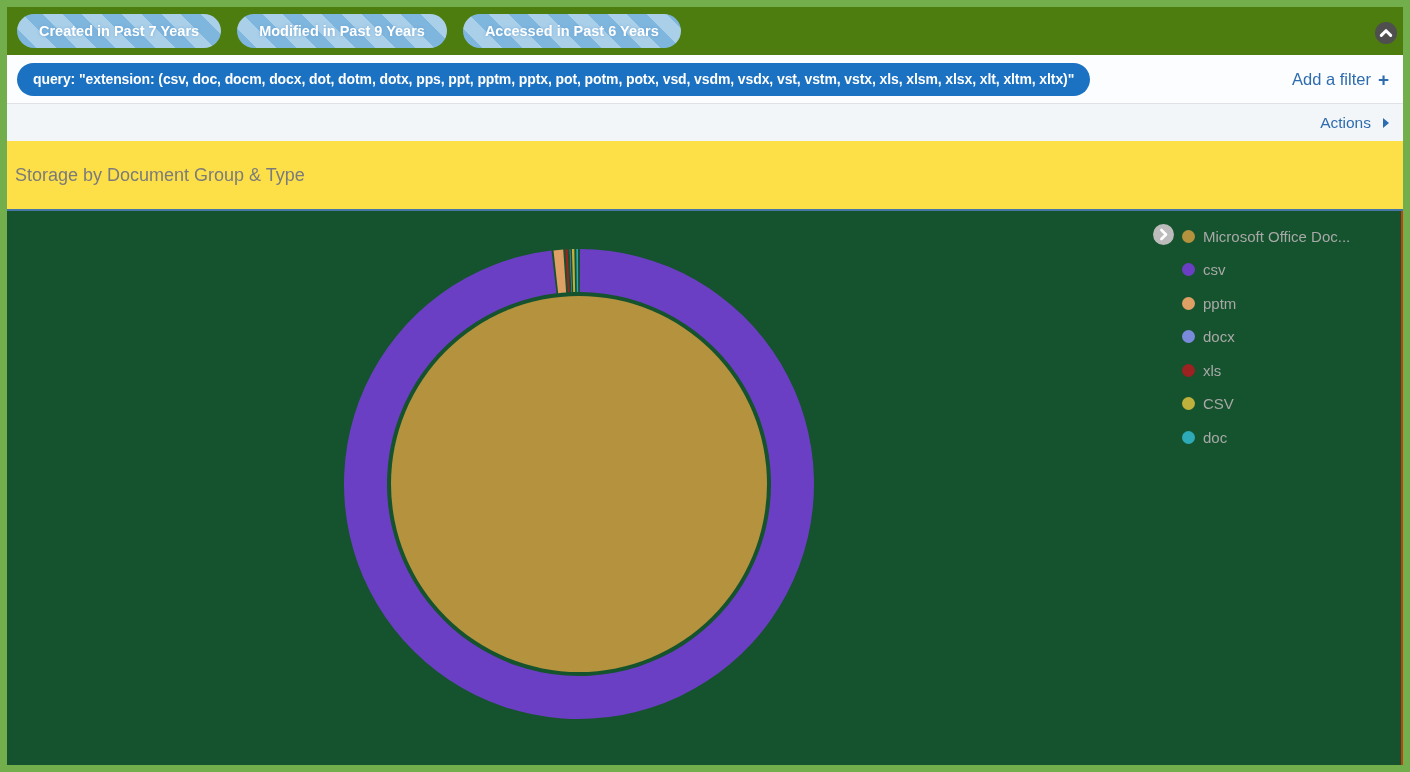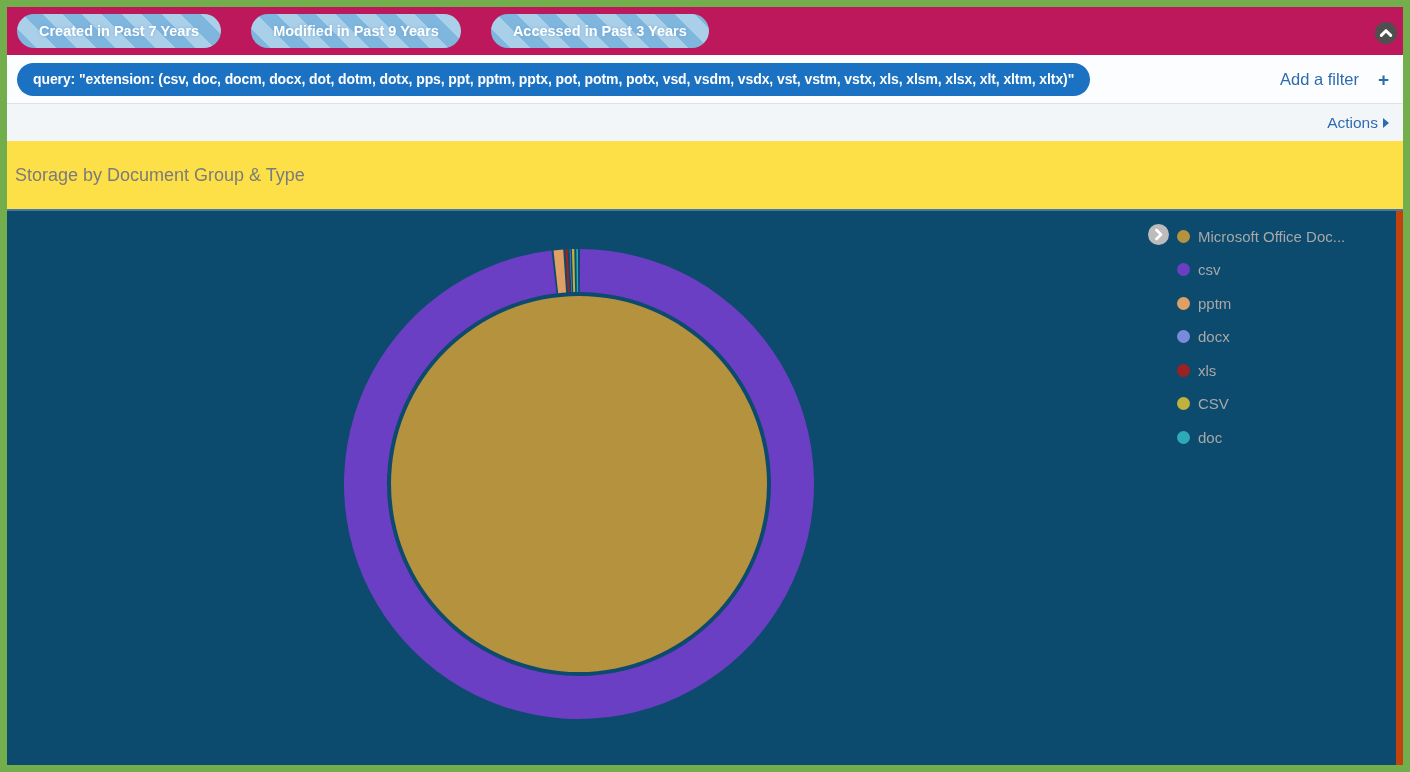--- a/index.html
+++ b/index.html
@@ -12,23 +12,23 @@
     width: 1410px; height: 772px;
     border: 7px solid #72ae4c;
     display: flex; flex-direction: column;
     background: #fff;
   }
 
   
   .pills-row {
     position: relative;
     height: 48px; flex: 0 0 48px;
-    background: #be185d;
-    display: flex; align-items: center;
-    padding: 4px 10px; gap: 30px;
+    background: #4d7c0f;
+    display: flex; align-items: center;
+    padding: 4px 10px; gap: 16px;
   }
   .pill {
     height: 34px;
     border-radius: 17px;
     display: inline-flex; align-items: center;
     padding: 0 22px;
     color: #fff; font-size: 14.5px; font-weight: 700;
     white-space: nowrap; cursor: pointer;
   }
   .pill.striped {
@@ -54,36 +54,36 @@
   .pill.query {
     background: #1b71c2;
     font-size: 14px; font-weight: 700;
     padding: 0 16px;
     height: 33px; border-radius: 17px;
     letter-spacing: -0.1px;
   }
   .add-filter {
     margin-left: auto;
     color: #2e6cb0; font-size: 16.5px;
-    display: inline-flex; align-items: flex-start; gap: 19px;
+    display: inline-flex; align-items: flex-start; gap: 7px;
     cursor: pointer; text-decoration: none; white-space: nowrap;
   }
   .add-filter .plus { font-weight: 700; font-size: 19px; line-height: 1; }
 
   
   .actions-row {
     height: 38px; flex: 0 0 38px;
     background: #f3f6f9;
     border-top: 1px solid #dfe2e6;
     display: flex; align-items: center; justify-content: flex-end;
     padding: 0 14px;
   }
   .actions-link {
     color: #2e6cb0; font-size: 15.5px;
-    display: inline-flex; align-items: center; gap: 5px;
+    display: inline-flex; align-items: center; gap: 12px;
     cursor: pointer; text-decoration: none;
   }
   .caret-right {
     width: 0; height: 0; display: inline-block;
     border-left: 6px solid #2e6cb0;
     border-top: 5px solid transparent;
     border-bottom: 5px solid transparent;
   }
 
   
@@ -92,22 +92,22 @@
     background: #fde047;
     display: flex; align-items: center;
     padding: 0 8px;
     border-bottom: 2px solid #4578a6;
   }
   .panel-title { color: #7b7b7b; font-size: 18px; font-weight: 400; }
 
   
   .chart-area {
     position: relative; flex: 1 1 auto;
-    background: #0c4a6e;
-    border-right: 7px solid #c2410c;
+    background: #14532d;
+    border-right: 2px solid #c2410c;
     overflow: hidden;
   }
   .chart-area svg.donut { position: absolute; left: 0; top: 0; }
 
   .legend {
     position: absolute; top: 13px; right: 8px; width: 240px;
   }
   .legend-item {
     display: flex; align-items: center;
     height: 24px; margin-bottom: 9.5px;
@@ -124,21 +124,21 @@
   }
 </style>
 </head>
 <body>
 
 <div class="app">
 
   <div class="pills-row">
     <div class="pill striped">Created in Past 7 Years</div>
     <div class="pill striped">Modified in Past 9 Years</div>
-    <div class="pill striped">Accessed in Past 3 Years</div>
+    <div class="pill striped">Accessed in Past 6 Years</div>
     <div class="collapse-btn">
       <svg width="22" height="22" viewBox="0 0 22 22">
         <circle cx="11" cy="11" r="11" fill="#4f4f4f"></circle>
         <path d="M6.3 13.4 L11 8.7 L15.7 13.4" stroke="#ffffff" stroke-width="3" fill="none" stroke-linecap="round" stroke-linejoin="round"></path>
       </svg>
     </div>
   </div>
 
   <div class="query-row">
     <div class="pill query">query: "extension: (csv, doc, docm, docx, dot, dotm, dotx, pps, ppt, pptm, pptx, pot, potm, potx, vsd, vsdm, vsdx, vst, vstm, vstx, xls, xlsm, xlsx, xlt, xltm, xltx)"</div>

